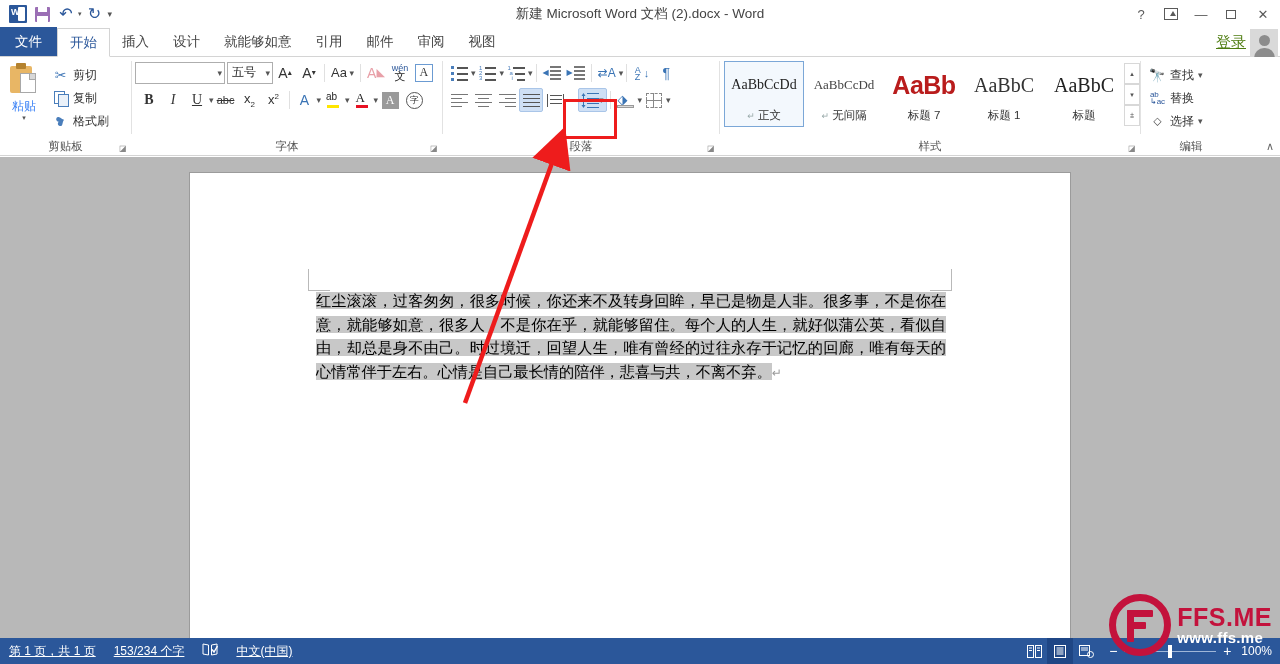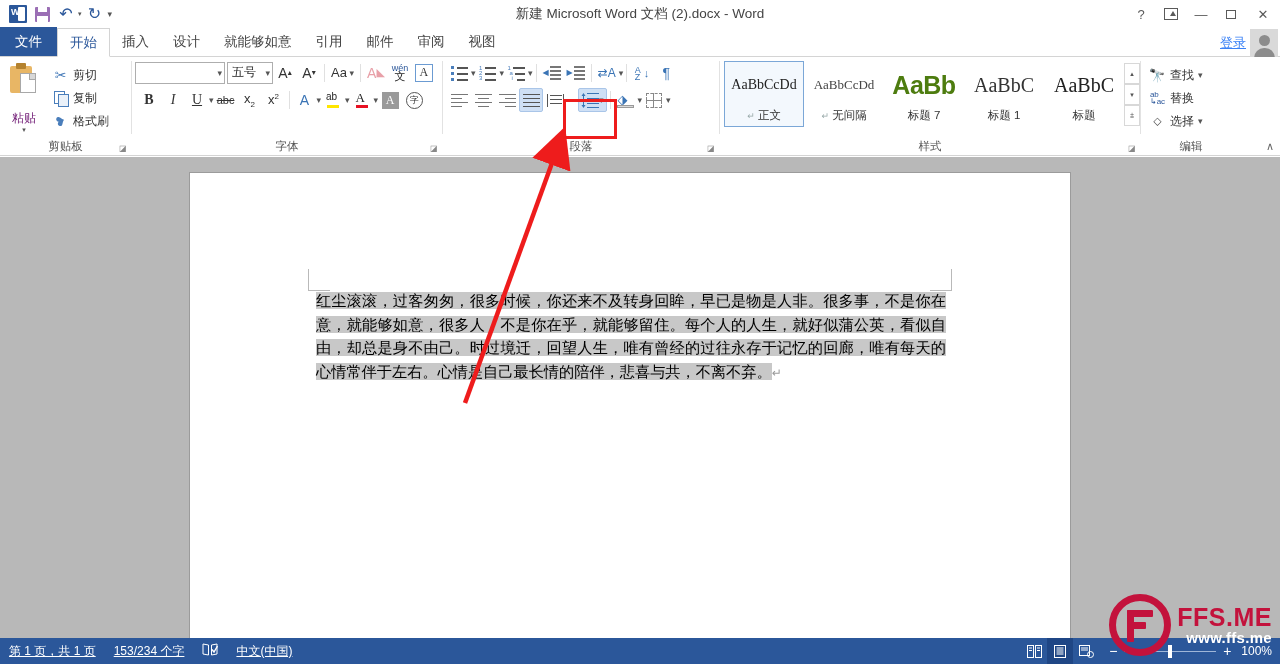--- a/index.html
+++ b/index.html
@@ -77,21 +77,21 @@
     height:29px; padding:0 12px; display:flex;align-items:center;
     font-size:13.5px; color:#444; cursor:pointer;
   }
   .tab.active {
     background:#fff; color:#2b579a;
     border:1px solid #d4d4d4; border-bottom:1px solid #fff;
     position:relative; z-index:5; margin-bottom:-1px;
   }
   .signin {
     position:absolute; right:34px; bottom:4px;
-    font-size:13px; color:#3b82f6; text-decoration:underline; cursor:pointer;
+    font-size:15px; color:#4d7c0f; text-decoration:underline; cursor:pointer;
   }
   .avatar {
     position:absolute; right:2px; bottom:-7px; width:28px;height:34px;
     background:#d9d9d9; overflow:hidden;
   }
   .avatar::before{content:"";position:absolute;left:9px;top:6px;width:11px;height:11px;border-radius:50%;background:#8c8c8c;}
   .avatar::after{content:"";position:absolute;left:4px;top:19px;width:21px;height:15px;border-radius:10px 10px 0 0;background:#8c8c8c;}
 
   
   .ribbon {
@@ -116,21 +116,21 @@
   .g-clipboard { width:131px; }
   .paste-big {
     width:48px; display:flex; flex-direction:column; align-items:center;
     padding-top:3px; cursor:pointer;
   }
   .clip-glyph { width:30px; height:34px; position:relative; }
   .clip-board { position:absolute; left:1px; top:3px; width:22px;height:27px;background:#e8b665;border-radius:2px;}
   .clip-clip { position:absolute; left:7px; top:0px; width:10px;height:6px;background:#b4822f;border-radius:1px;}
   .clip-page { position:absolute; left:11px; top:10px; width:16px;height:20px;background:#fff;border:1px solid #a8a8a8;}
   .clip-page::after{content:"";position:absolute;right:0;top:0;width:5px;height:5px;background:#d8d8d8;border-left:1px solid #a8a8a8;border-bottom:1px solid #a8a8a8;}
-  .paste-label { font-size:12px; color:#701a75; margin-top:13px; }
+  .paste-label { font-size:12px; color:#3b82f6; margin-top:1px; }
   .paste-caret { font-size:7px; color:#555; line-height:6px; }
   .clip-small { display:flex; flex-direction:column; padding-top:4px; gap:1px; }
   .small-btn {
     display:flex; align-items:center; gap:4px;
     height:22px; padding:0 4px; font-size:12px; color:#333; cursor:pointer;
     white-space:nowrap;
   }
   .ico16 { width:17px; height:17px; position:relative; flex:none;
            display:flex;align-items:center;justify-content:center; font-size:13px; }
   .scissors { color:#4a7ebb; font-size:14px; }
@@ -214,21 +214,21 @@
     width:80px; height:66px; border:1px solid transparent;
     display:flex; flex-direction:column; align-items:center; justify-content:center;
     cursor:pointer; background:#fff;
   }
   .style-card.sel { border:1px solid #7ba7d7; background:#f3f8fd; }
   .style-prev { flex:1; display:flex; align-items:center; justify-content:center; width:100%; overflow:hidden;}
   .style-name { font-size:11.5px; color:#333; padding-bottom:3px; white-space:nowrap; }
   .style-name .pil { color:#9aa; font-size:9px; }
   .sp-normal { font-size:14px; font-family:"Liberation Serif",serif; color:#222;}
   .sp-nospace { font-size:13px; font-family:"Liberation Serif",serif; color:#444;}
-  .sp-h1 { font-size:25px; font-weight:bold; font-family:"Liberation Sans",sans-serif; color:#4d7c0f; letter-spacing:-0.5px;}
+  .sp-h1 { font-size:25px; font-weight:bold; font-family:"Liberation Sans",sans-serif; color:#b91c1c; letter-spacing:-0.5px;}
   .sp-h2 { font-size:20px; font-family:"Liberation Serif",serif; color:#333;}
   .sp-title { font-size:20px; font-family:"Liberation Serif",serif; color:#222;}
   .gal-scroll { width:16px; display:flex; flex-direction:column; margin-top:2px; }
   .gs-btn { height:21px; border:1px solid #d8d8d8; background:#fff;
     display:flex;align-items:center;justify-content:center;font-size:7px;color:#555;cursor:pointer;}
 
   
   .g-edit { width:100px; }
   .edit-col { display:flex; flex-direction:column; padding-top:4px; padding-left:4px; gap:1px; }
   .bino { color:#4a7ebb; font-size:13px; }
@@ -269,21 +269,21 @@
   
   .watermark { position:absolute; right:8px; bottom:8px; z-index:55;
                display:flex; align-items:center; gap:6px; }
   .wm-logo { width:62px;height:62px;border-radius:50%;border:7px solid #c3123c;
              position:relative; box-sizing:border-box; }
   .wm-logo::before{content:"";position:absolute;left:11px;top:9px;width:26px;height:7px;background:#c3123c;border-radius:1px;}
   .wm-logo::after{content:"";position:absolute;left:11px;top:9px;width:7px;height:32px;background:#c3123c;border-radius:1px;}
   .wm-logo i{position:absolute;left:11px;top:21px;width:19px;height:7px;background:#c3123c;border-radius:1px;}
   .wm-text { display:flex; flex-direction:column; line-height:1.05; }
   .wm-main { font-size:25px; font-weight:bold; color:#c3123c; letter-spacing:0.5px; }
-  .wm-sub { font-size:15px; font-weight:bold; color:#ffffff; letter-spacing:0.3px;text-align:right; }
+  .wm-sub { font-size:15px; font-weight:bold; color:#ffffff; letter-spacing:0.3px; }
 
   
   .statusbar {
     position:absolute; left:0; right:0; bottom:0; height:26px;
     background:#2b579a; color:#fff;
     display:flex; align-items:center; font-size:12px;
     z-index:50;
   }
   .sb-item { padding:0 9px; cursor:pointer; white-space:nowrap;text-decoration:underline; }
   .sb-right { margin-left:auto; display:flex; align-items:center; }

